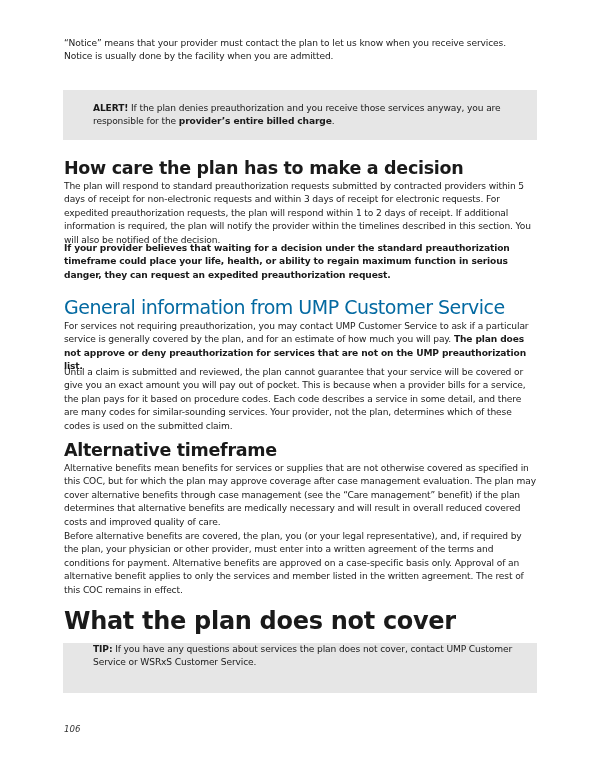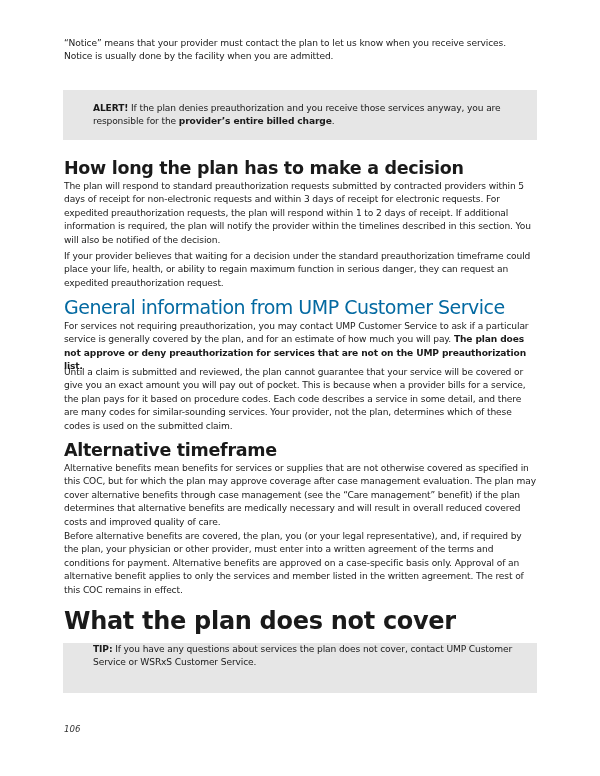--- a/index.html
+++ b/index.html
@@ -38,23 +38,23 @@
 <body>
 
 <div class="page">
 
   <p class="abs" style="top:37px;">“Notice” means that your provider must contact the plan to let us know when you receive services. Notice is usually done by the facility when you are admitted.</p>
 
   <div class="callout" style="top:90px; height:50px; padding-top:12px;">
     <p><b>ALERT!</b><span> If the plan denies preauthorization and you receive those services anyway, you are responsible for the </span><b>provider’s entire billed charge</b><span>.</span></p>
   </div>
 
-  <h2 class="bold abs" style="top:158px;">How long the plan has to make a decision</h2>
+  <h2 class="bold abs" style="top:158px;">How care the plan has to make a decision</h2>
   <p class="abs" style="top:180px;">The plan will respond to standard preauthorization requests submitted by contracted providers within 5 days of receipt for non-electronic requests and within 3 days of receipt for electronic requests. For expedited preauthorization requests, the plan will respond within 1 to 2 days of receipt. If additional information is required, the plan will notify the provider within the timelines described in this section. You will also be notified of the decision.</p>
-  <p class="abs" style="top:250px;">If your provider believes that waiting for a decision under the standard preauthorization timeframe could place your life, health, or ability to regain maximum function in serious danger, they can request an expedited preauthorization request.</p>
+  <p class="abs" style="top:242px;font-weight:bold;">If your provider believes that waiting for a decision under the standard preauthorization timeframe could place your life, health, or ability to regain maximum function in serious danger, they can request an expedited preauthorization request.</p>
 
   <h2 class="light abs" style="top:296px;">General information from UMP Customer Service</h2>
   <p class="abs" style="top:320px;"><span>For services not requiring preauthorization, you may contact UMP Customer Service to ask if a particular service is generally covered by the plan, and for an estimate of how much you will pay. </span><b>The plan does not approve or deny preauthorization for services that are not on the UMP preauthorization list.</b></p>
   <p class="abs" style="top:366px;">Until a claim is submitted and reviewed, the plan cannot guarantee that your service will be covered or give you an exact amount you will pay out of pocket. This is because when a provider bills for a service, the plan pays for it based on procedure codes. Each code describes a service in some detail, and there are many codes for similar-sounding services. Your provider, not the plan, determines which of these codes is used on the submitted claim.</p>
 
   <h2 class="bold abs" style="top:440px;">Alternative timeframe</h2>
   <p class="abs" style="top:462px;">Alternative benefits mean benefits for services or supplies that are not otherwise covered as specified in this COC, but for which the plan may approve coverage after case management evaluation. The plan may cover alternative benefits through case management (see the “Care management” benefit) if the plan determines that alternative benefits are medically necessary and will result in overall reduced covered costs and improved quality of care.</p>
   <p class="abs" style="top:530px;">Before alternative benefits are covered, the plan, you (or your legal representative), and, if required by the plan, your physician or other provider, must enter into a written agreement of the terms and conditions for payment. Alternative benefits are approved on a case-specific basis only. Approval of an alternative benefit applies to only the services and member listed in the written agreement. The rest of this COC remains in effect.</p>
 
   <h1 class="abs" style="top:608px;">What the plan does not cover</h1>

